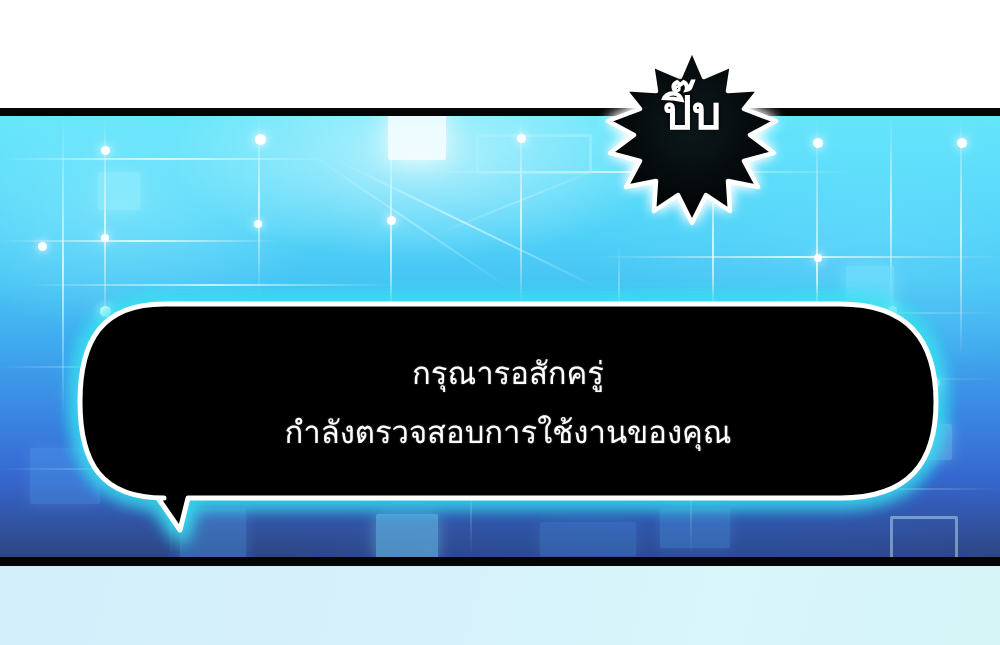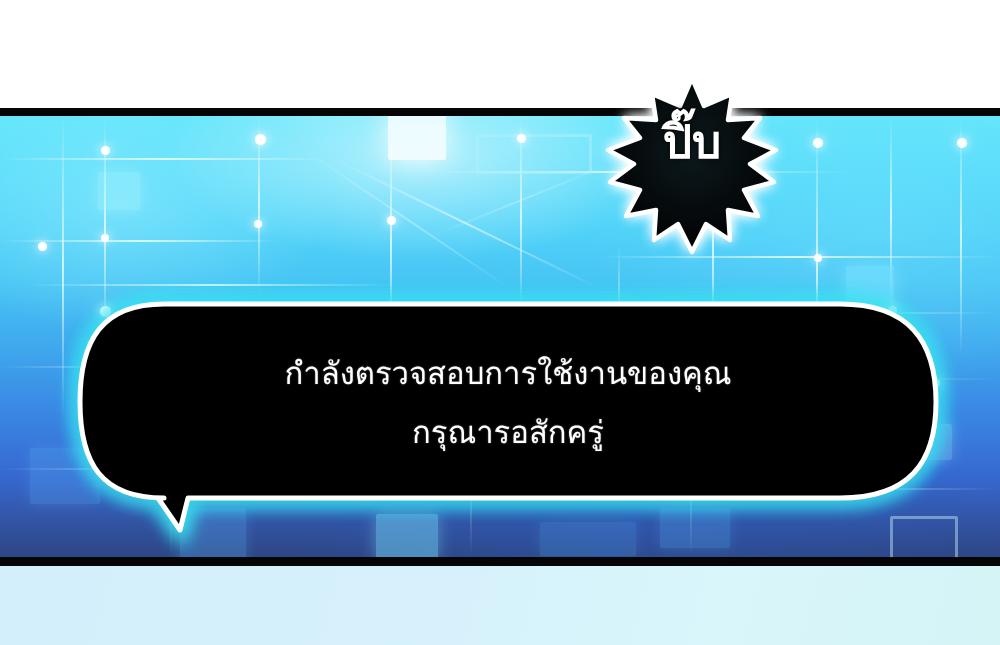--- a/index.html
+++ b/index.html
@@ -148,21 +148,21 @@
     color: #ffffff;
     line-height: 1.9;
     text-shadow: 0 0 2px rgba(255,255,255,0.35);
   }
   .bubble-line { display: block; }
 
   
   .sfx-badge {
     position: absolute;
     left: 604px;
-    top: 76px;
+    top: 47px;
     width: 176px;
     height: 178px;
     z-index: 8;
   }
   .sfx-svg {
     position: absolute;
     left: 0; top: 0;
     width: 176px; height: 178px;
     overflow: visible;
   }
@@ -292,22 +292,22 @@
                C 840 12 868 48 868 110
                C 868 172 840 206 772 206
                L 120 206
                L 112 238
                L 90 206
                L 96 206
                C 34 206 12 172 12 110
                C 12 48 34 12 96 12 Z" fill="#000000" stroke="#ffffff" stroke-width="5" stroke-linejoin="round"></path>
     </svg>
     <div class="bubble-text">
+      <span class="bubble-line">กรุณารอสักครู่</span>
       <span class="bubble-line">กำลังตรวจสอบการใช้งานของคุณ</span>
-      <span class="bubble-line">กรุณารอสักครู่</span>
     </div>
   </div>
 
   <div class="sfx-badge">
     <svg class="sfx-svg" viewBox="0 0 176 178" xmlns="http://www.w3.org/2000/svg">
       <defs>
         <filter id="sfxGlow" x="-40%" y="-40%" width="180%" height="180%">
           <feGaussianBlur stdDeviation="7" result="g"></feGaussianBlur>
           <feMerge>
             <feMergeNode in="g"></feMergeNode>

